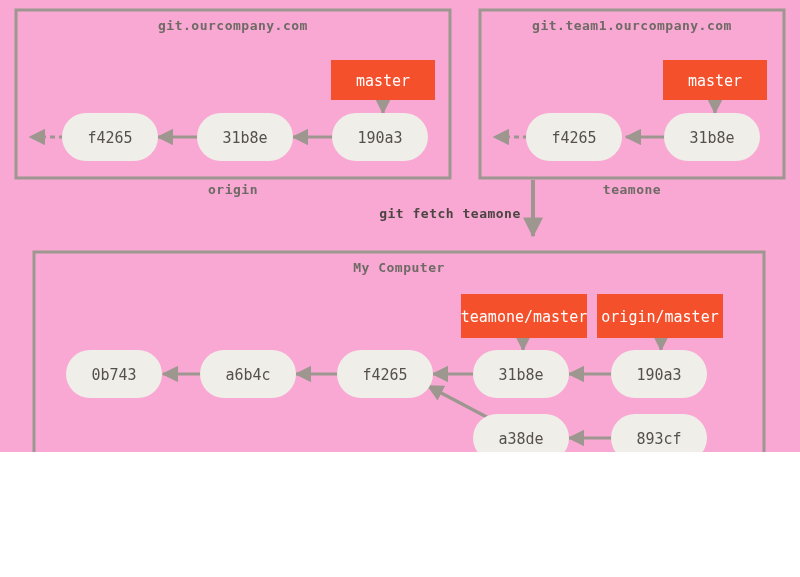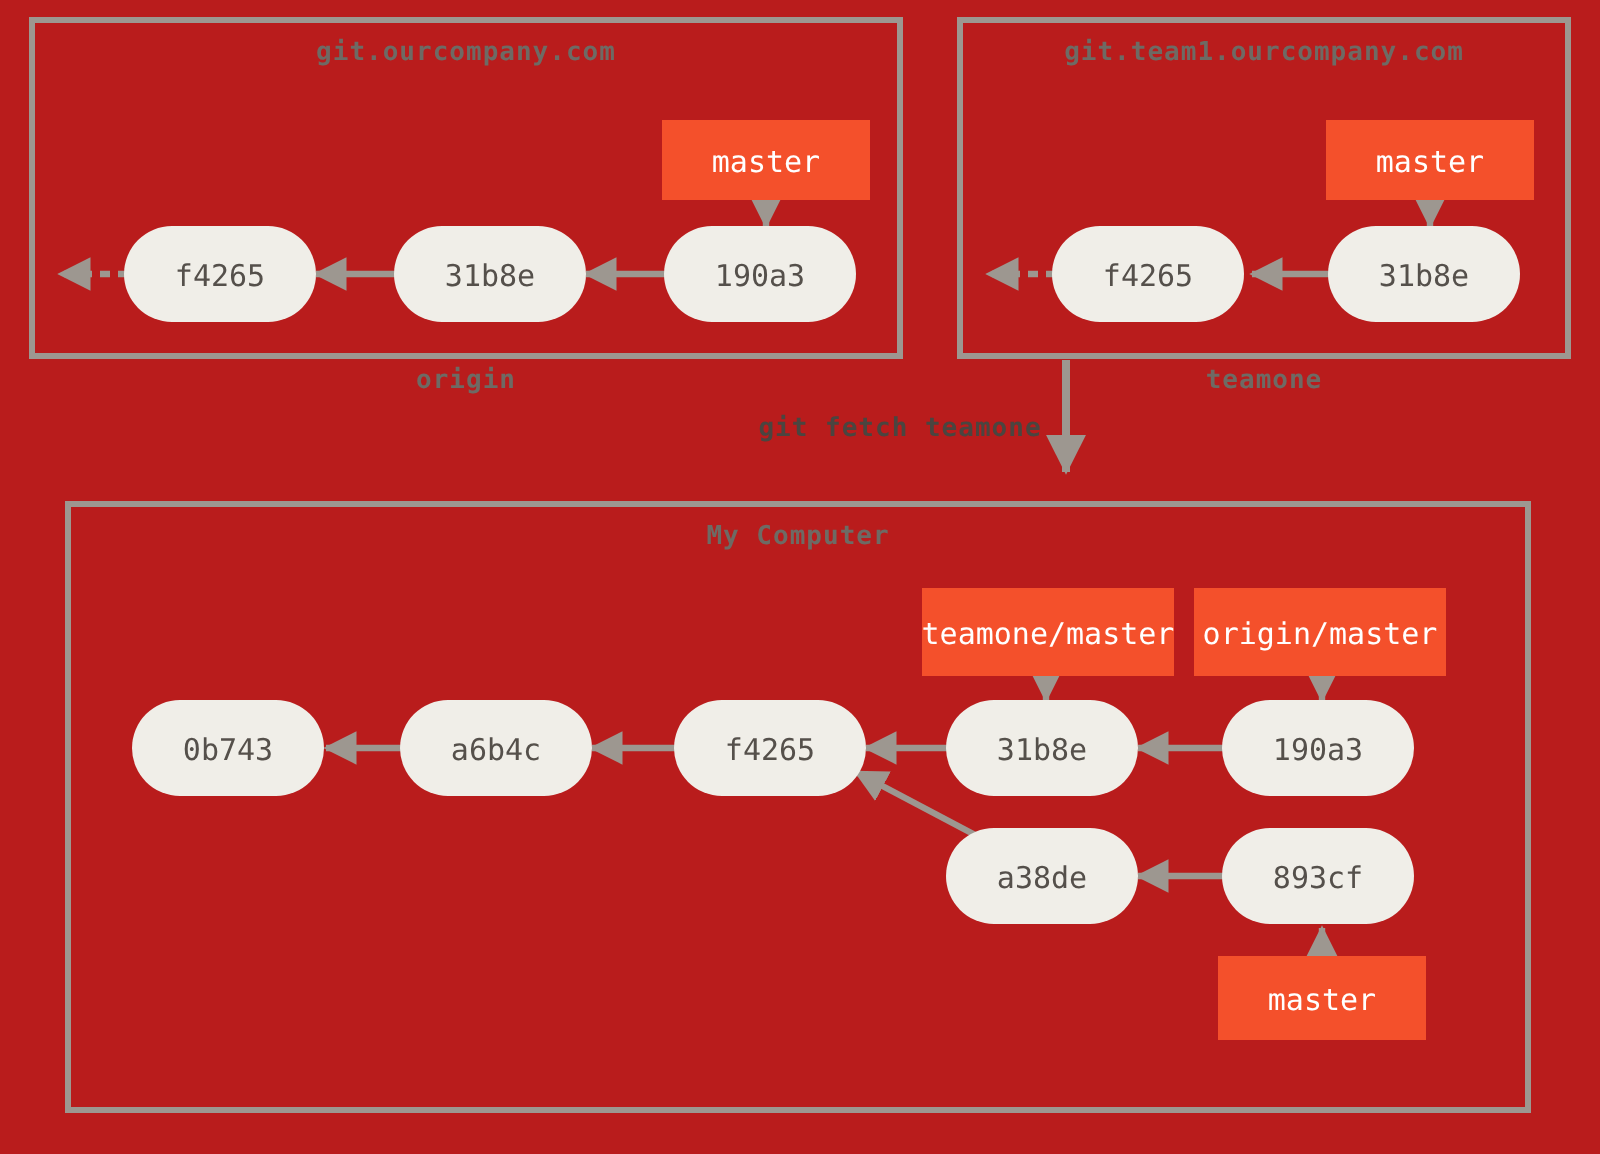--- a/index.html
+++ b/index.html
@@ -3,22 +3,22 @@
 <meta charset="utf-8">
 <style>
   html, body {
     margin: 0;
     padding: 0;
     background: #ffffff;
   }
   #canvas {
     position: relative;
     width: 800px;
-    height: 577px;
-    background: #b91c1c;
+    height: 452px;
+    background: #f9a8d4;
     overflow: hidden;
     font-family: "DejaVu Sans Mono", "Liberation Mono", monospace;
   }
   svg.diagram {
     position: absolute;
     left: 0;
     top: 0;
     width: 800px;
     height: 577px;
   }

